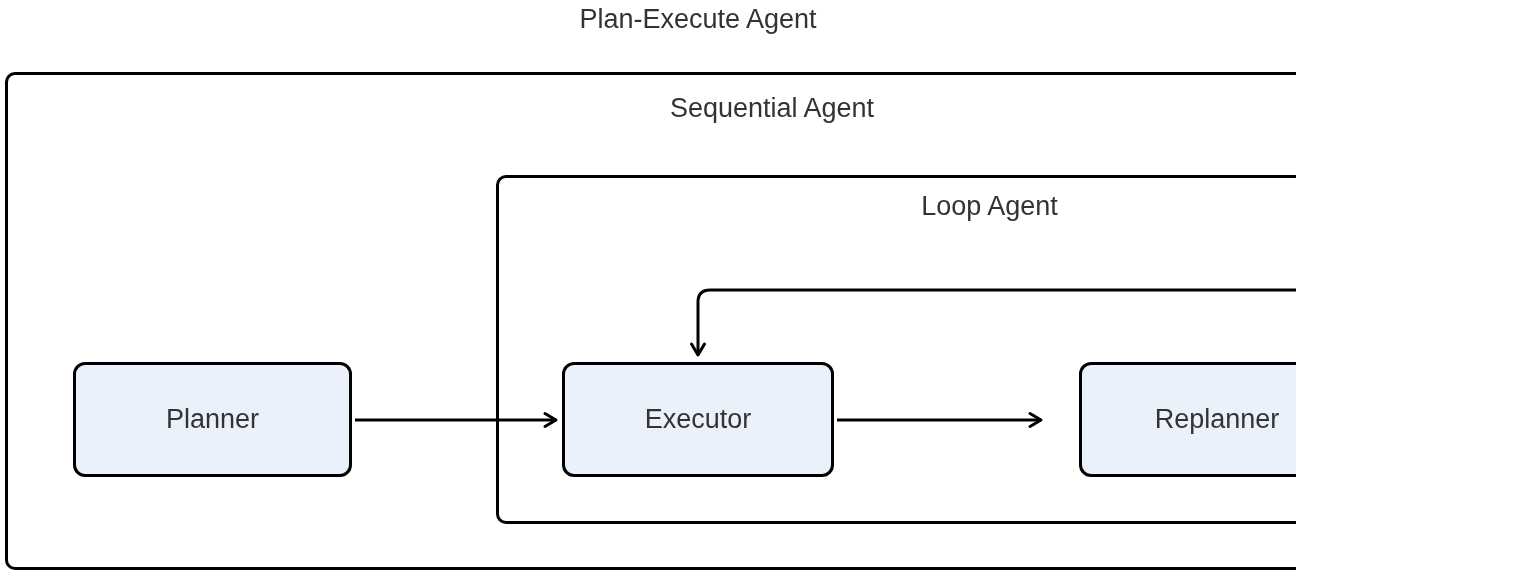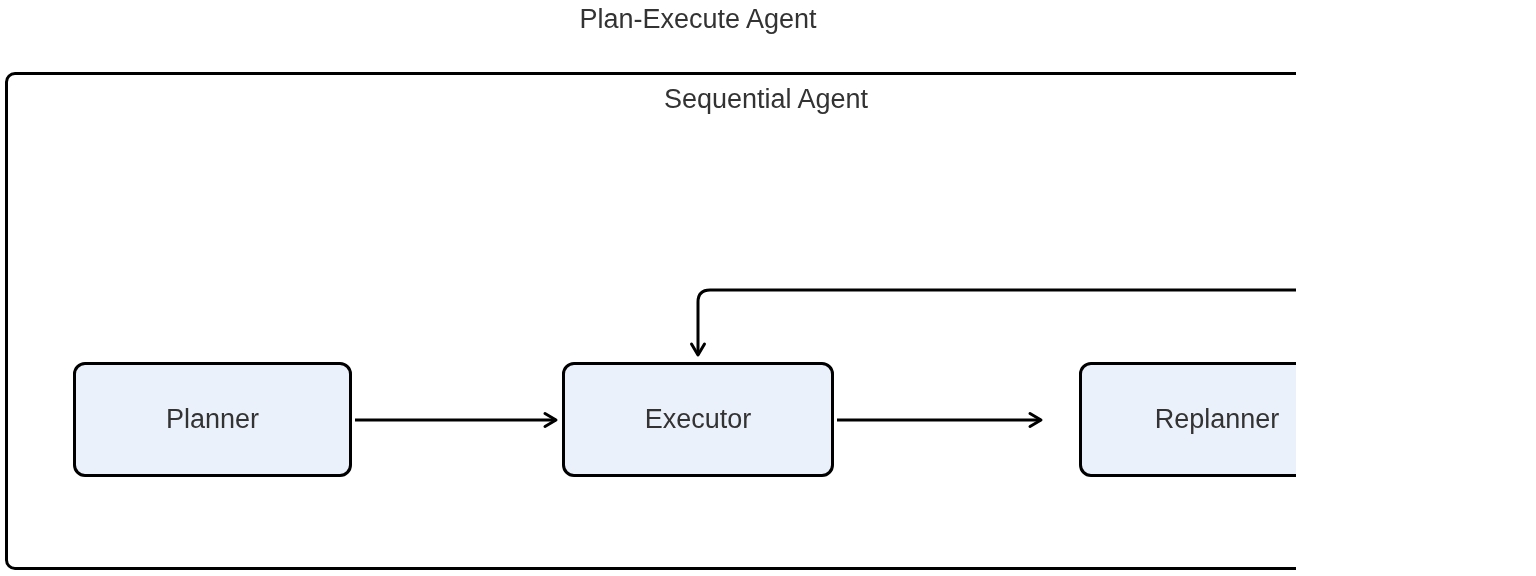--- a/index.html
+++ b/index.html
@@ -43,21 +43,21 @@
     font-size: 27px;
     line-height: 35px;
     white-space: nowrap;
   }
   .container-sequential {
     left: 5px;
     top: 72px;
     width: 1522px;
     height: 498px;
   }
-  .container-sequential .container-label { margin-top: 7px; }
+  .container-sequential .container-label { margin-top: 16px; padding-left: 6px; }
   .container-loop {
     left: 496px;
     top: 175px;
     width: 987px;
     height: 349px;
   }
   .container-loop .container-label { margin-top: 11px; }
   .node {
     position: absolute;
     box-sizing: border-box;
@@ -98,20 +98,23 @@
 <body>
 
 <div class="canvas">
 
   <div class="diagram-title">Plan-Execute Agent</div>
 
   <div class="container container-sequential">
     <div class="container-label">Sequential Agent</div>
   </div>
 
+  <div class="container container-loop">
+    <div class="container-label">Loop Agent</div>
+  </div>
 
   <svg class="edges-layer" viewBox="0 0 1536 576" xmlns="http://www.w3.org/2000/svg">
     <defs>
       <marker id="arrowhead" markerUnits="userSpaceOnUse" markerWidth="20" markerHeight="20" viewBox="0 0 20 20" refX="16" refY="10" orient="auto">
         <path d="M 5 3.5 L 16 10 L 5 16.5"></path>
       </marker>
     </defs>
     <path class="edge" d="M 355 420 L 556 420" marker-end="url(#arrowhead)"></path>
     <path class="edge" d="M 837 420 L 1041 420" marker-end="url(#arrowhead)"></path>
     <path class="edge" d="M 1327 420 L 1436 420 Q 1448 420 1448 408 L 1448 302 Q 1448 290 1436 290 L 710 290 Q 698 290 698 302 L 698 355" marker-end="url(#arrowhead)"></path>

